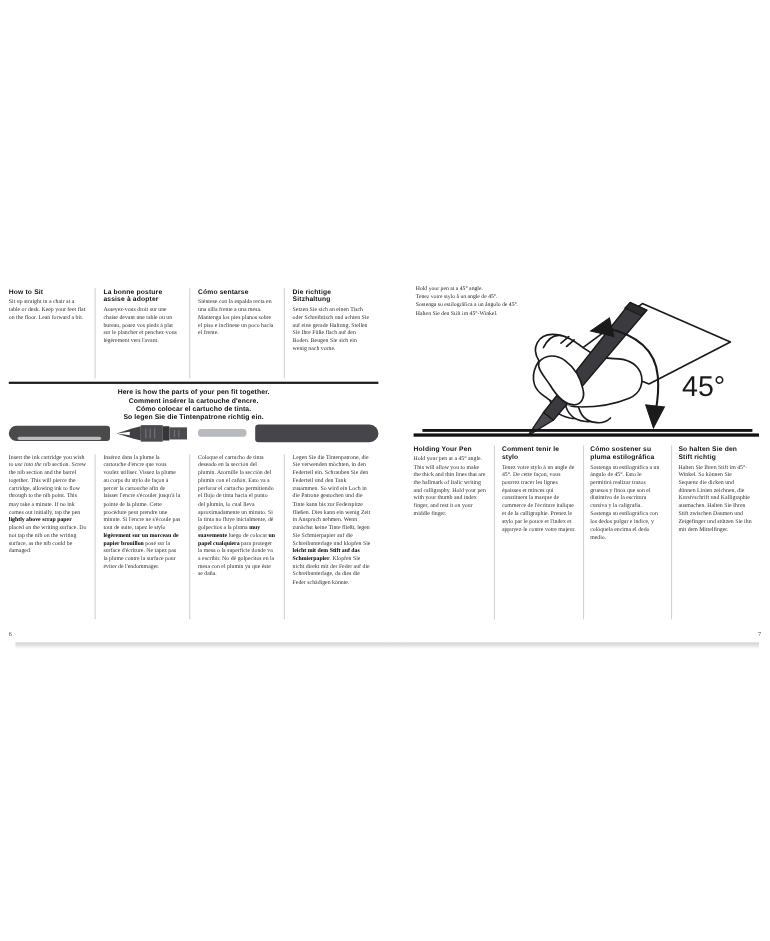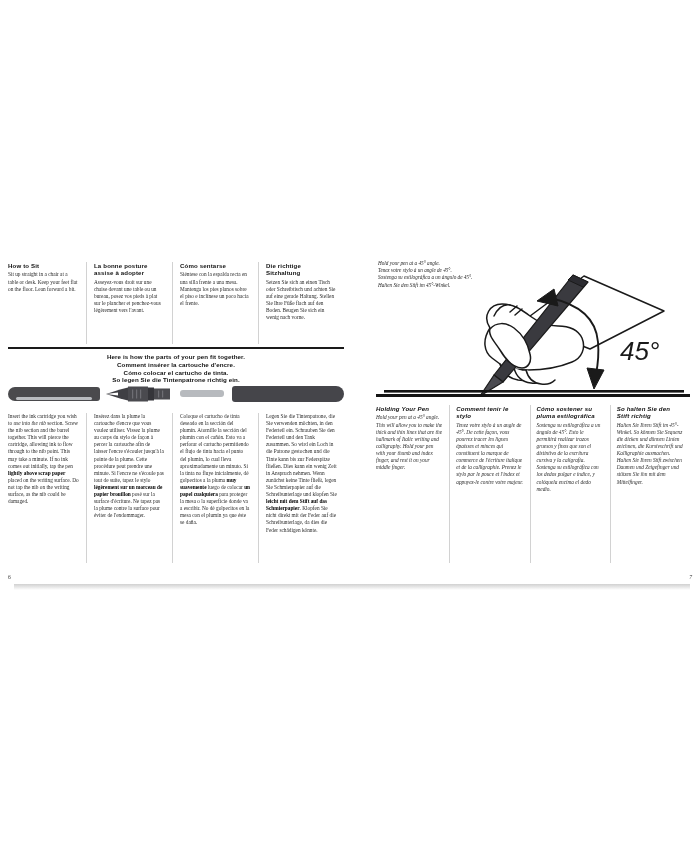--- a/index.html
+++ b/index.html
@@ -39,21 +39,21 @@
 
   .page {
     position: relative;
     background: #ffffff;
     height: 334px;
     box-sizing: border-box;
     overflow: hidden;
   }
   #page-left  { width: 352px; }
   #gutter     { width: 14px; background: #ffffff; }
-  #page-right { width: 334px; font-style: italic; }
+  #page-right { width: 334px; }
 
   
   .hdr {
     font-family: "Liberation Sans", sans-serif;
     font-weight: bold;
     font-size: 6.1px;
     line-height: 7.4px;
     letter-spacing: .15px;
     color: #111;
     margin: 0 0 2px 0;

